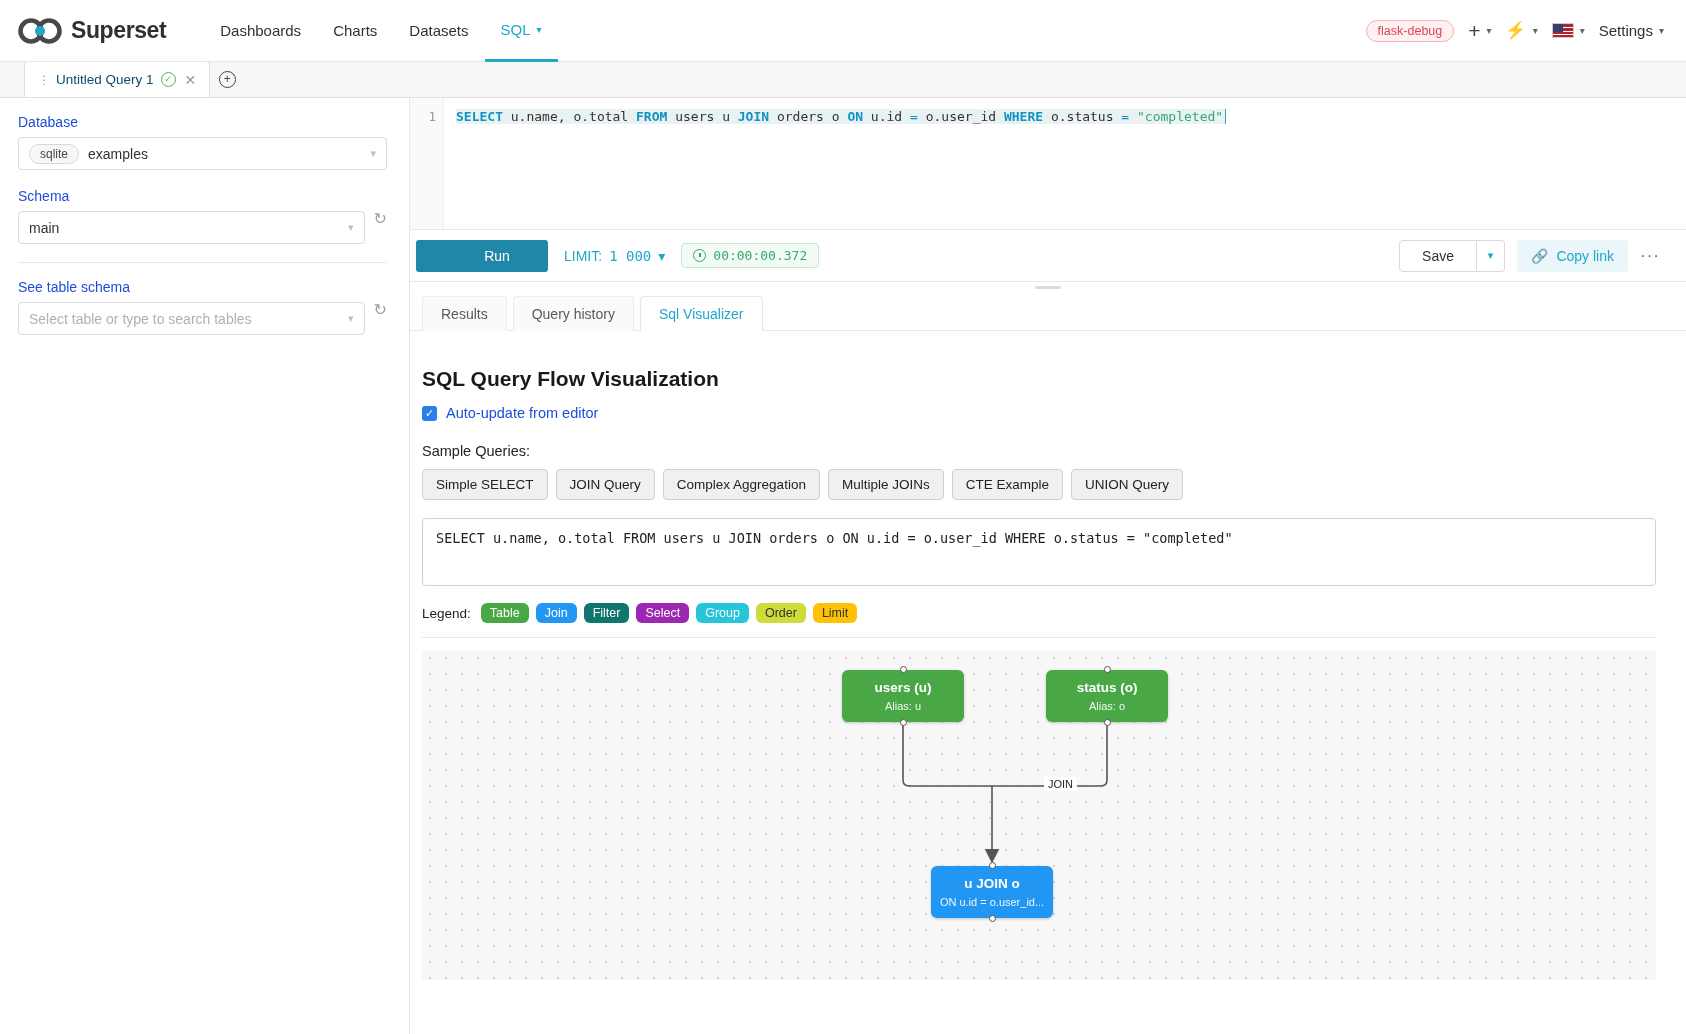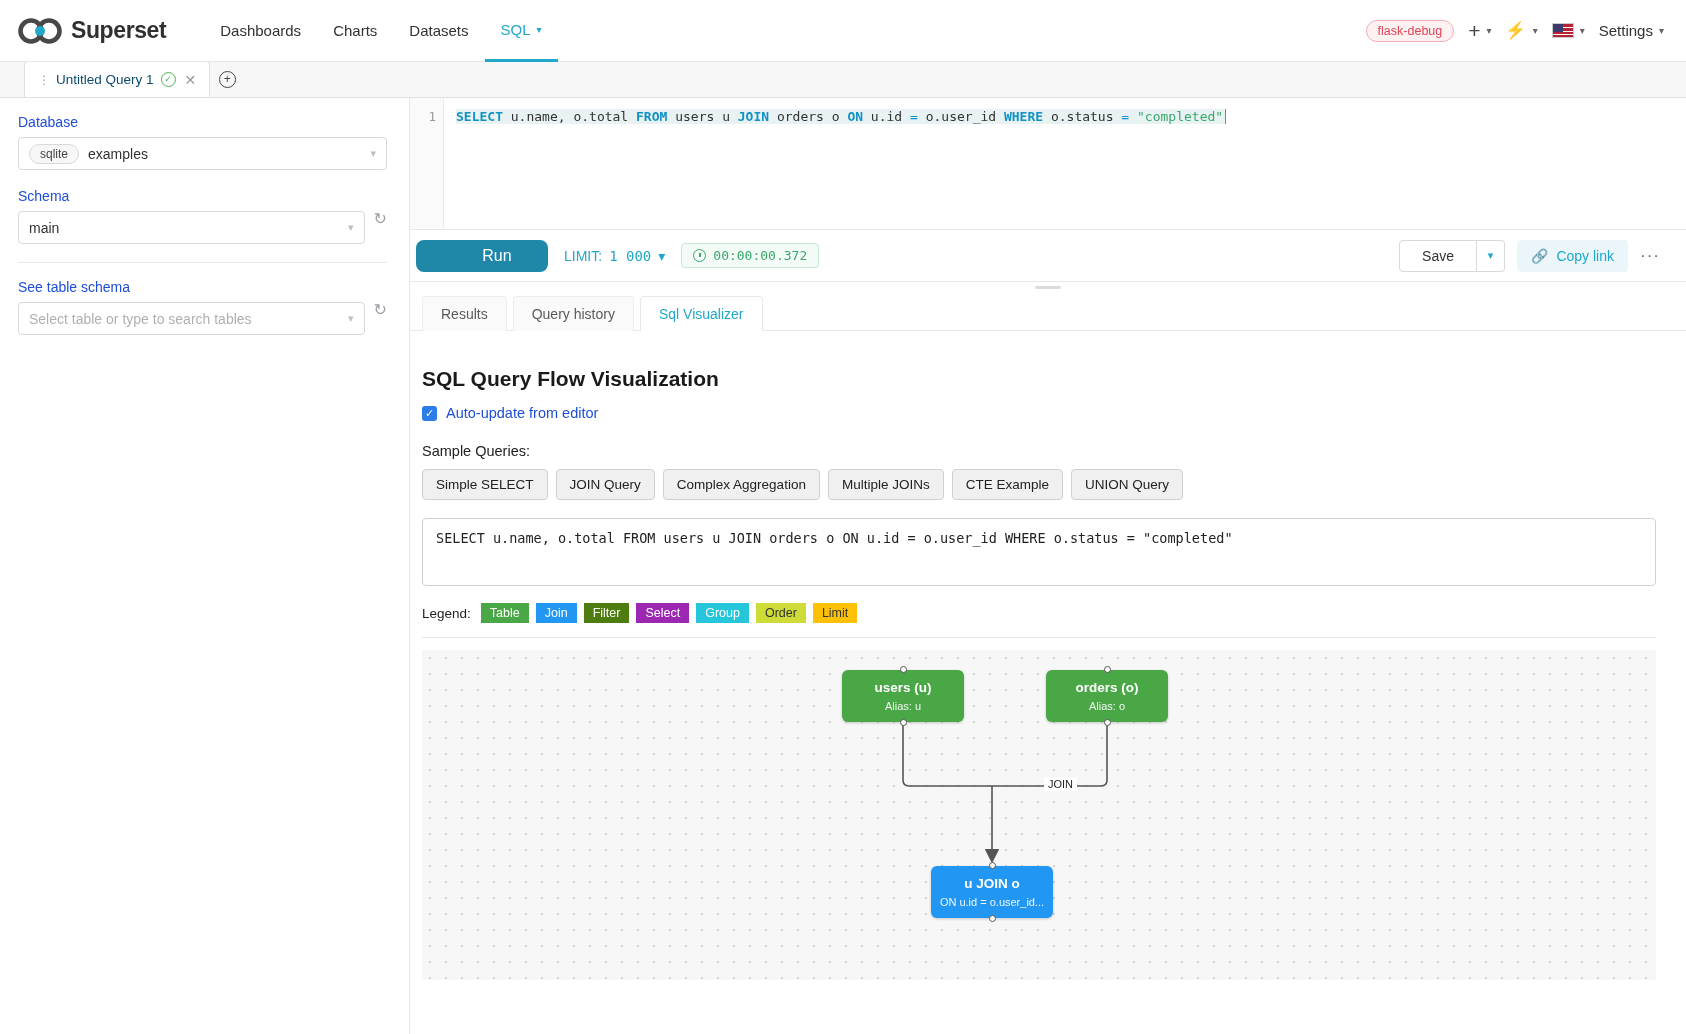--- a/index.html
+++ b/index.html
@@ -104,22 +104,22 @@
   .str { color:#3aa76d; }
   .op { color:#1192c4; }
   .caret-bar { display:inline-block; width:1px; height:15px; background:#3a9ec9;
                vertical-align:-3px; margin-left:0px; }
 
   .toolbar {
     height:52px; display:flex; align-items:center; padding:0 26px 0 6px; gap:16px;
     border-bottom:1px solid #e8e8e8; background:#fff;
   }
   .run-btn {
-    width:132px; height:32px; background:#1f88a9; color:#fff; border:none; border-radius:8px;
-    font-size:16px; cursor:pointer; font-family:inherit;padding-left:36px;
+    width:132px; height:32px; background:#1f88a9; color:#fff; border:none; border-radius:3px;
+    font-size:14px; cursor:pointer; font-family:inherit;padding-left:36px;
   }
   .limit-ctl { color:#20a7c9; font-size:14px; display:flex; align-items:center; gap:7px; cursor:pointer; }
   .limit-num { font-family:"DejaVu Sans Mono", monospace; }
   .timer-badge {
     border:1px solid #c7e8d4; background:#f2fbf6; color:#3aa76d; border-radius:4px;
     padding:4px 11px; font-size:13px; display:flex; align-items:center; gap:7px;
     font-family:"DejaVu Sans Mono", monospace;
   }
   .clock {
     width:13px;height:13px;border:1.3px solid #3aa76d;border-radius:50%;
@@ -171,21 +171,21 @@
     font-size:13.5px; color:#222; cursor:pointer; font-family:inherit;
   }
   .sql-box {
     width:100%; height:68px; border:1px solid #d0d0d0; border-radius:4px;
     padding:11px 13px; font-family:"DejaVu Sans Mono", monospace; font-size:13.5px;
     color:#222; resize:none; outline:none; background:#fff;
   }
   .legend-row { display:flex; align-items:center; gap:7px; margin:14px 0 12px 0;
                 padding-bottom:14px; border-bottom:1px solid #e8e8e8; }
   .legend-label { font-size:13.5px; color:#222; margin-right:3px; }
-  .lg { padding:3px 9px; border-radius:0; font-size:12.5px; color:#fff; font-weight:500; }
+  .lg { padding:3px 9px; border-radius:6px; font-size:12.5px; color:#fff; font-weight:500; }
 
   
   .canvas {
     position:relative; height:330px; background:#f7f7f7;
     background-image:radial-gradient(#d2d2d2 1px, transparent 1px);
     background-size:16px 16px; overflow:hidden;
   }
   .node {
     position:absolute; border-radius:6px; color:#fff; text-align:center;
     display:flex; flex-direction:column; align-items:center; justify-content:center;
@@ -366,21 +366,21 @@
           <button class="sq-btn">UNION Query</button>
         </div>
 
       <textarea class="sql-box" id="sql-box" style="">SELECT u.name, o.total FROM users u JOIN orders o ON u.id = o.user_id WHERE o.status = "completed"</textarea>
 
       <div class="legend-row">
         <span class="legend-label">Legend:</span>
         <span id="legend-items" style="display:flex;gap:7px;">
             <span class="lg" style="background: rgb(73, 168, 69);">Table</span>
             <span class="lg" style="background: rgb(33, 150, 243);">Join</span>
-            <span class="lg" style="background: #4d7c0f;">Filter</span>
+            <span class="lg" style="background: #0f766e;">Filter</span>
             <span class="lg" style="background: rgb(156, 39, 176);">Select</span>
             <span class="lg" style="background: rgb(38, 198, 218);">Group</span>
             <span class="lg" style="background: rgb(205, 220, 57); color: rgb(51, 51, 51);">Order</span>
             <span class="lg" style="background: rgb(255, 193, 7); color: rgb(51, 51, 51);">Limit</span>
           </span>
       </div>
 
       <div class="canvas" id="canvas">
         <svg id="edges" width="100%" height="100%" style="position:absolute;left:0;top:0;">
           <defs>
@@ -392,21 +392,21 @@
             <path d="M685,72 L685,130 Q685,136 679,136 L570,136" fill="none" stroke="#555" stroke-width="1.6"></path>
             <path d="M570,136 L570,207" fill="none" stroke="#555" stroke-width="1.6" marker-end="url(#arrow)"></path>
           </svg>
       <div class="node" style="left: 420px; top: 20px; width: 122px; height: 52px; background: rgb(73, 168, 69);">
             <div class="node-title">users (u)</div>
             <div class="node-sub">Alias: u</div>
             <span class="handle top"></span>
             <span class="handle bot"></span>
           </div>
           <div class="node" style="left: 624px; top: 20px; width: 122px; height: 52px; background: rgb(73, 168, 69);">
-            <div class="node-title">orders (o)</div>
+            <div class="node-title">status (o)</div>
             <div class="node-sub">Alias: o</div>
             <span class="handle top"></span>
             <span class="handle bot"></span>
           </div>
           <div class="node" style="left: 509px; top: 216px; width: 122px; height: 52px; background: rgb(33, 150, 243);">
             <div class="node-title">u JOIN o</div>
             <div class="node-sub">ON u.id = o.user_id...</div>
             <span class="handle top"></span>
             <span class="handle bot"></span>
           </div>

